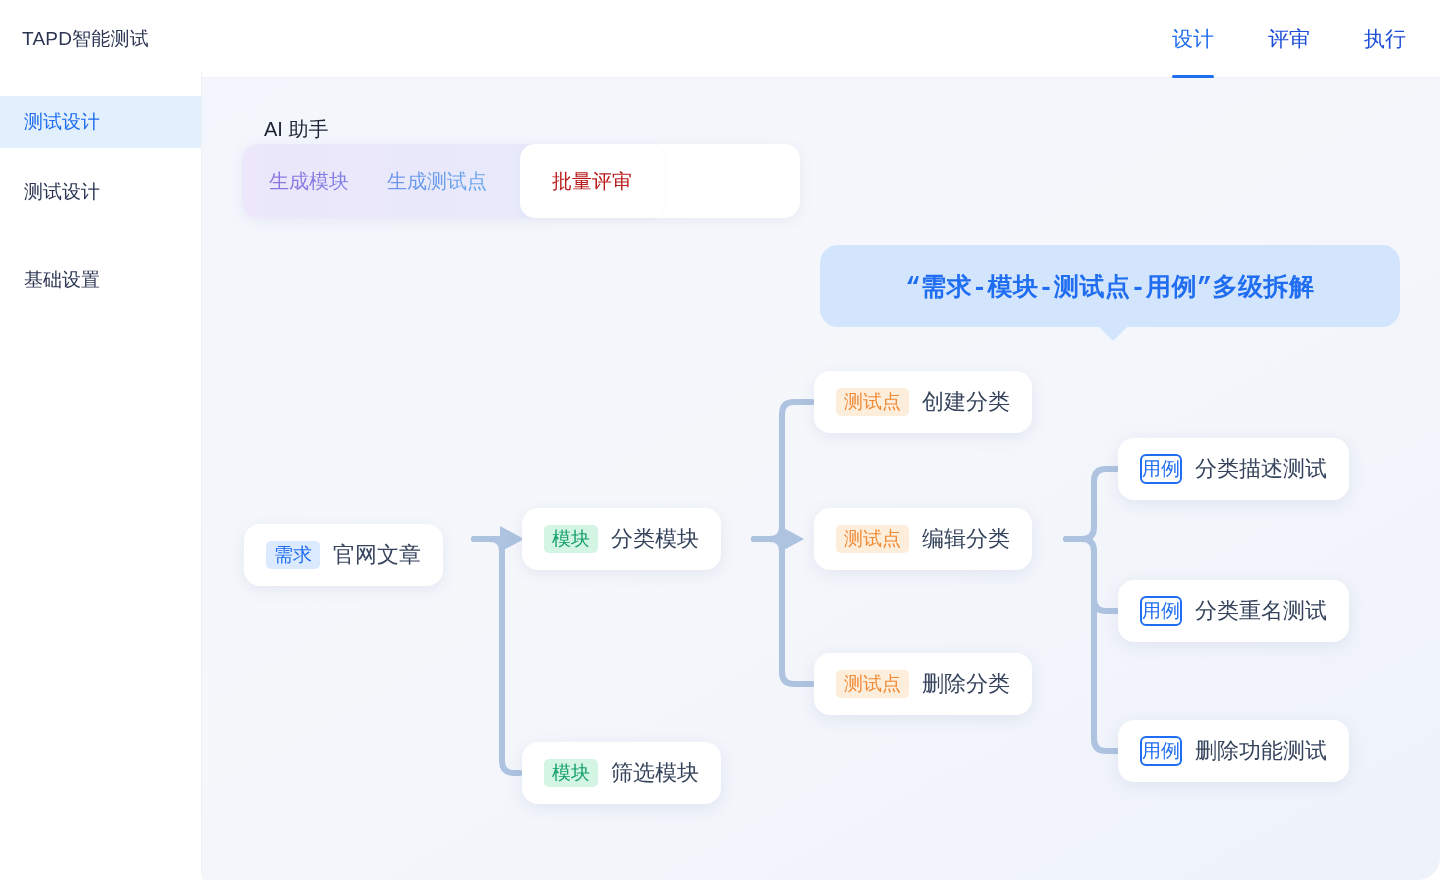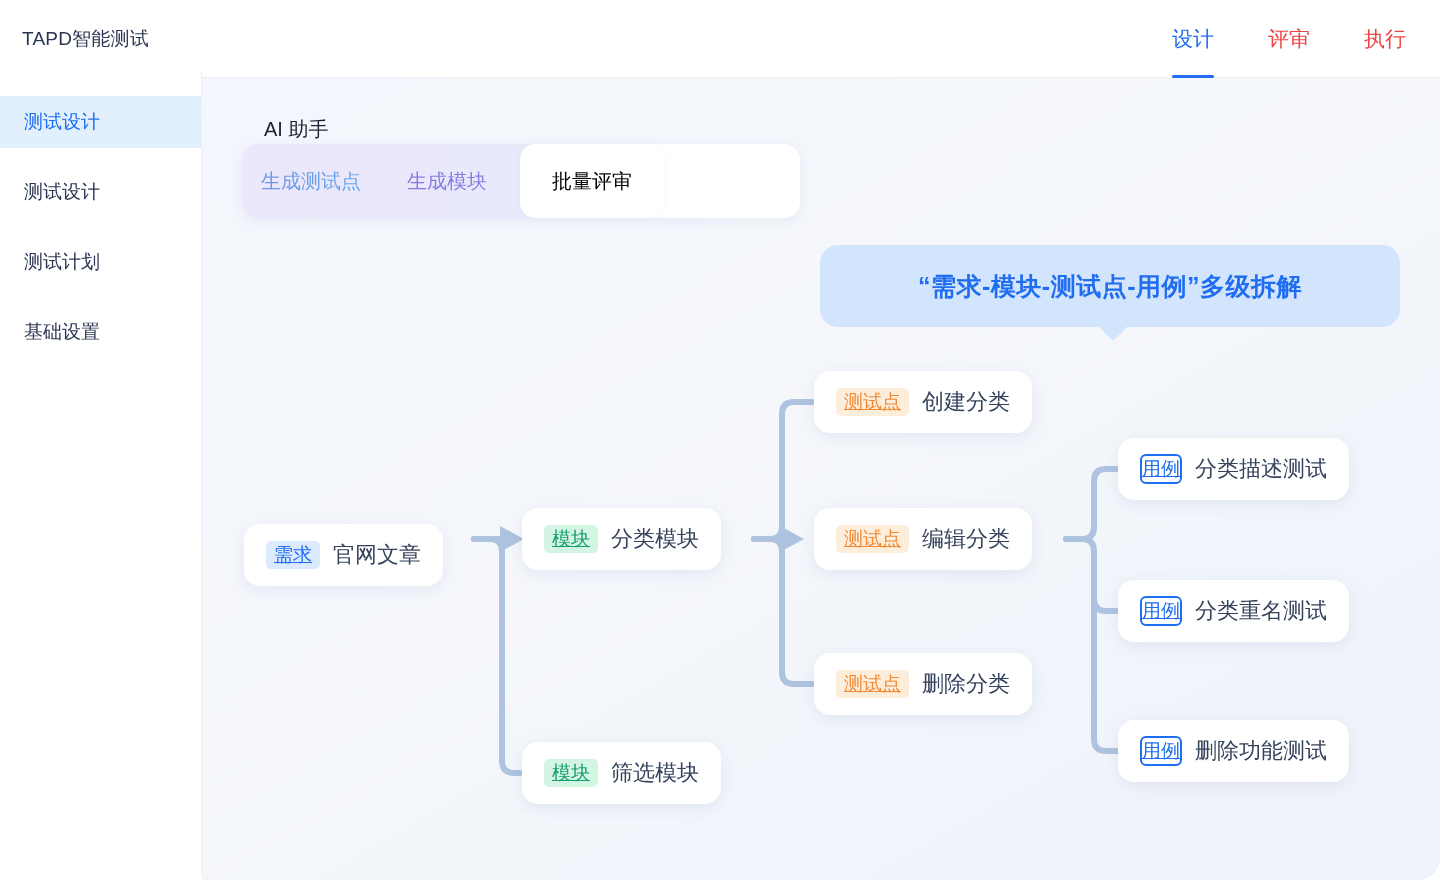--- a/index.html
+++ b/index.html
@@ -34,21 +34,21 @@
   }
   .topnav {
     margin-left: auto; margin-right: 34px;
     display: flex; align-items: center; gap: 54px;
     height: 78px;
     text-align: center;
   }
   .topnav .tab {
     position: relative;
     font-size: 21px;
-    color: #ef4444;
+    color: #1d4ed8;
     height: 78px;
     display: flex; align-items: center;
     cursor: pointer;
     white-space: nowrap;
   }
   .topnav .tab.active { color: #1f6df0; }
   .topnav .tab.active::after {
     content: "";
     position: absolute; left: 0; right: 0; bottom: 0;
     height: 3px; background: #1f6df0; border-radius: 2px;
@@ -115,34 +115,34 @@
   .ai-btn.g1 { color: #8b78e0; margin-left: 8px;
     background: linear-gradient(90deg,#8b6fe0,#7f84e6);
     -webkit-background-clip: text; background-clip: text; color: transparent; }
   .ai-btn.g2 { background: linear-gradient(90deg,#6f90e8,#5fa8ee);
     -webkit-background-clip: text; background-clip: text; color: transparent; }
   .ai-btn.g3 { background: linear-gradient(90deg,#6bb0ef,#82c2f2);
     -webkit-background-clip: text; background-clip: text; color: transparent; }
   .ai-btn.plain {
     margin-left: 14px;
     background: #ffffff;
-    color: #000000;
+    color: #b91c1c;
     height: 74px;
     border-radius: 15px;
     padding: 0 32px;
     box-shadow: -1px 0 6px rgba(140,140,200,.07);
   }
 
   
   .banner {
     position: absolute; left: 618px; top: 167px;
     width: 580px; height: 82px;
     background: #d3e4fd;
     border-radius: 18px;
-    display: flex; align-items: center; justify-content: center;
+    display: flex; align-items: center; justify-content: center; font-family: Liberation Mono, monospace;
   }
   .banner-text {
     font-size: 25px; font-weight: bold;
     color: #1f6df0;
     letter-spacing: .5px;
     white-space: nowrap;
   }
   .banner-tail {
     position: absolute; left: 895px; top: 247px;
     width: 0; height: 0;
@@ -162,21 +162,20 @@
     height: 62px;
     white-space: nowrap;
     cursor: pointer;
   }
   .node .tag {
     font-size: 19px;
     padding: 3px 8px;
     border-radius: 5px;
     margin-right: 13px;
     line-height: 1.15;
-    text-decoration: underline;
   }
   .node .title {
     font-size: 22px;
     color: #36435c;
   }
   .tag.req  { color: #1f6df0; background: #dceaff; }
   .tag.mod  { color: #14a06b; background: #d4f4e4; }
   .tag.pt   { color: #f08a35; background: #fdeedc; }
   .tag.case { color: #1f6df0; background: #ffffff; border: 2px solid #1f6df0; border-radius: 6px; padding: 2px 0; }
 </style>
@@ -192,21 +191,20 @@
       <div class="tab">评审</div>
       <div class="tab">执行</div>
     </div>
   </div>
 
   <div class="sidebar">
     <div class="side-item active">测试设计</div>
     <div class="side-gap"></div>
     <div class="side-item">测试设计</div>
     <div class="side-gap"></div>
-    <div class="side-item">测试计划</div>
     <div class="side-gap"></div>
     <div class="side-item">基础设置</div>
   </div>
 
   <div class="canvas">
 
     <svg class="links" viewBox="0 0 1238 802">
       <g fill="none" stroke="#aec3e0" stroke-width="6" stroke-linecap="round">
 
         <path d="M272 461 L 300 461"></path>
@@ -227,22 +225,22 @@
       </g>
 
       <g fill="#aec3e0">
         <path d="M298 448 L 322 461 L 298 474 Z"></path>
         <path d="M578 448 L 602 461 L 578 474 Z"></path>
       </g>
     </svg>
 
     <div class="ai-label">AI 助手</div>
     <div class="ai-pill">
+      <div class="ai-btn g1">生成模块</div>
       <div class="ai-btn g2">生成测试点</div>
-      <div class="ai-btn g1">生成模块</div>
       <div class="ai-btn plain">批量评审</div>
     </div>
 
     <div class="banner">
       <div class="banner-text">“需求-模块-测试点-用例”多级拆解</div>
     </div>
     <div class="banner-tail"></div>
 
     <div class="node" style="left:42px; top:446px;">
       <span class="tag req">需求</span>

